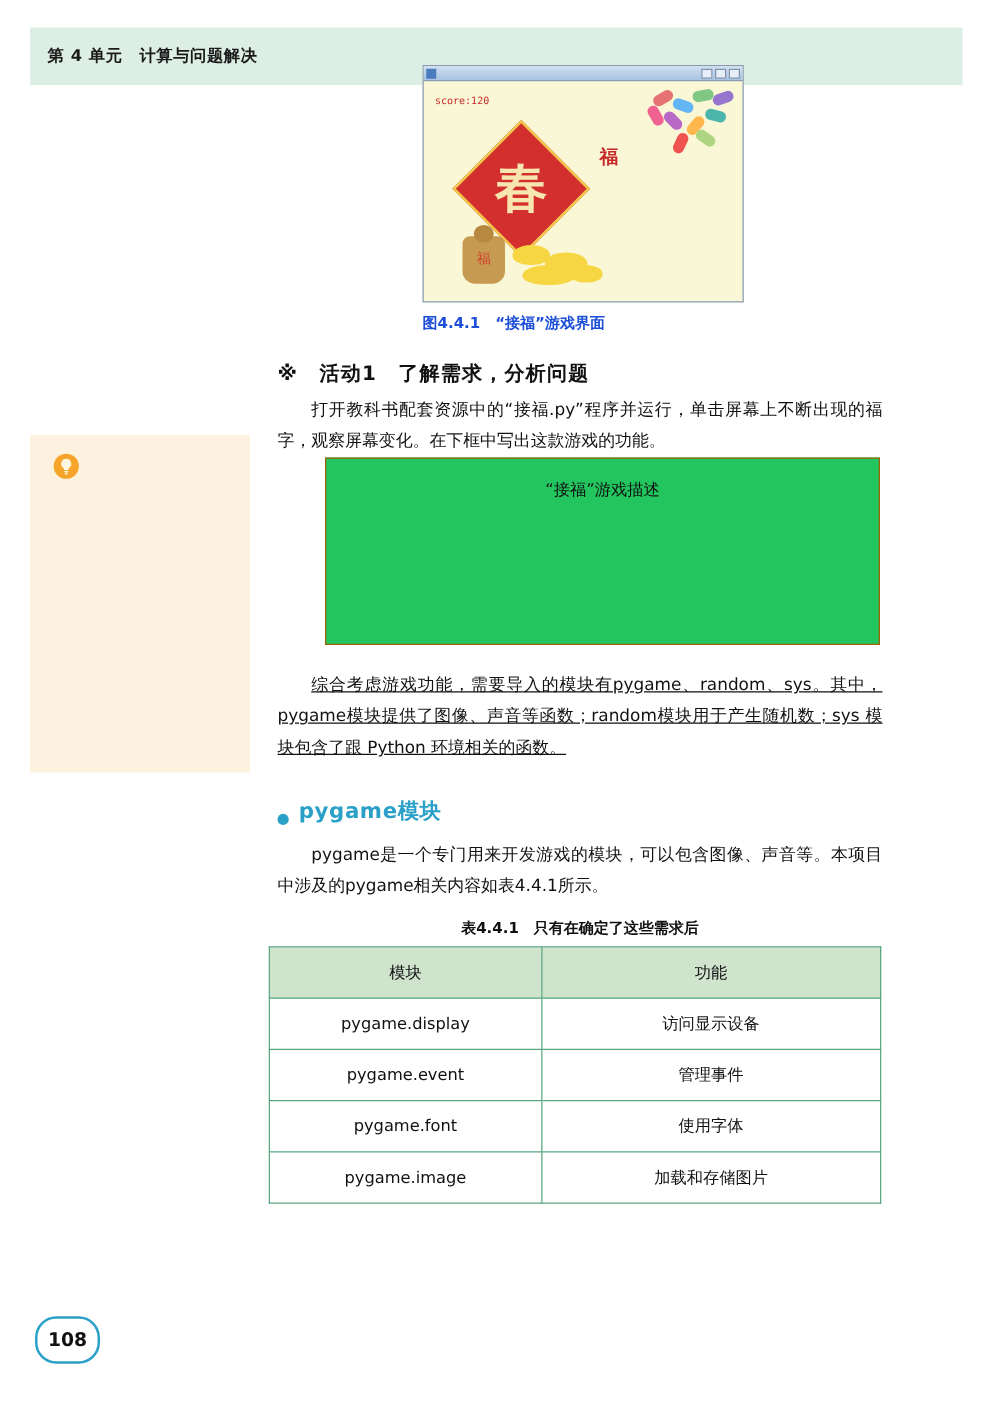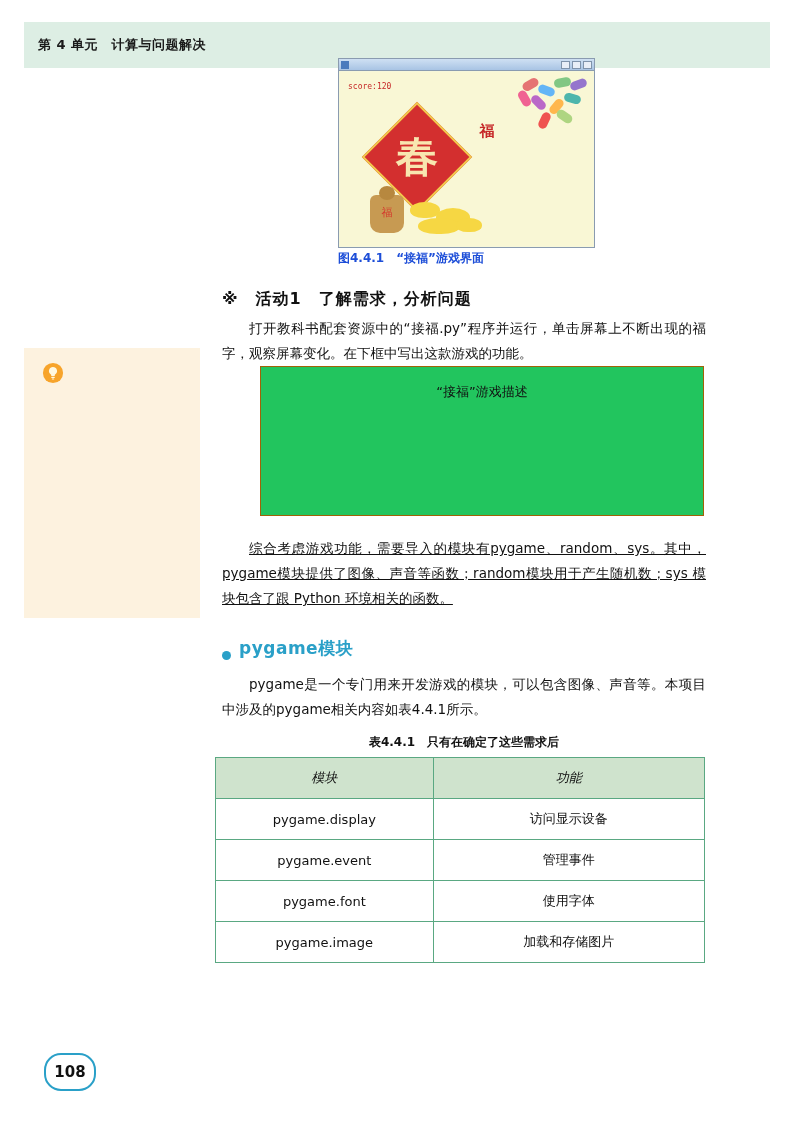--- a/index.html
+++ b/index.html
@@ -55,21 +55,21 @@
   
   .figure-wrap {
     position: absolute;
     left: 338px;
     top: 52px;
     width: 259px;
     height: 192px;
   }
   .game-window {
     position: absolute;
-    left: 0; top: 6px;
+    left: 0; top: 0;
     width: 257px;
     height: 190px;
     border: 1px solid #8a9bb0;
     background: #f7f7d9;
     box-sizing: border-box;
   }
   .game-titlebar {
     position: absolute;
     left: 0; top: 0;
     width: 100%;
@@ -340,32 +340,31 @@
     height: 38px;
     text-align: center;
     color: #111;
     font-weight: normal;
     font-family: "DejaVu Sans", "Liberation Sans", sans-serif;
   }
   table.data th {
     background: #cfe3cd;
     font-weight: normal;
     font-size: 13px;
-    font-style: italic;
   }
   table.data td.fn {
     font-family: "DejaVu Serif", "Liberation Serif", serif;
   }
   table.data col.c1 { width: 218px; }
   table.data col.c2 { width: 272px; }
 
   
   .page-num {
     position: absolute;
-    left: 44px;
+    left: 28px;
     top: 1053px;
     width: 48px;
     height: 34px;
     border: 2px solid #2aa0c8;
     border-radius: 17px;
     color: #111;
     font-size: 15px;
     font-weight: bold;
     display: flex;
     align-items: center;

